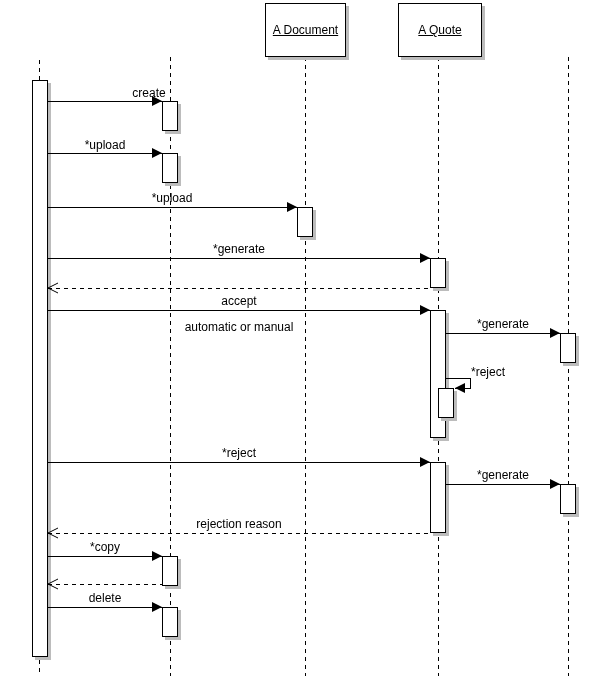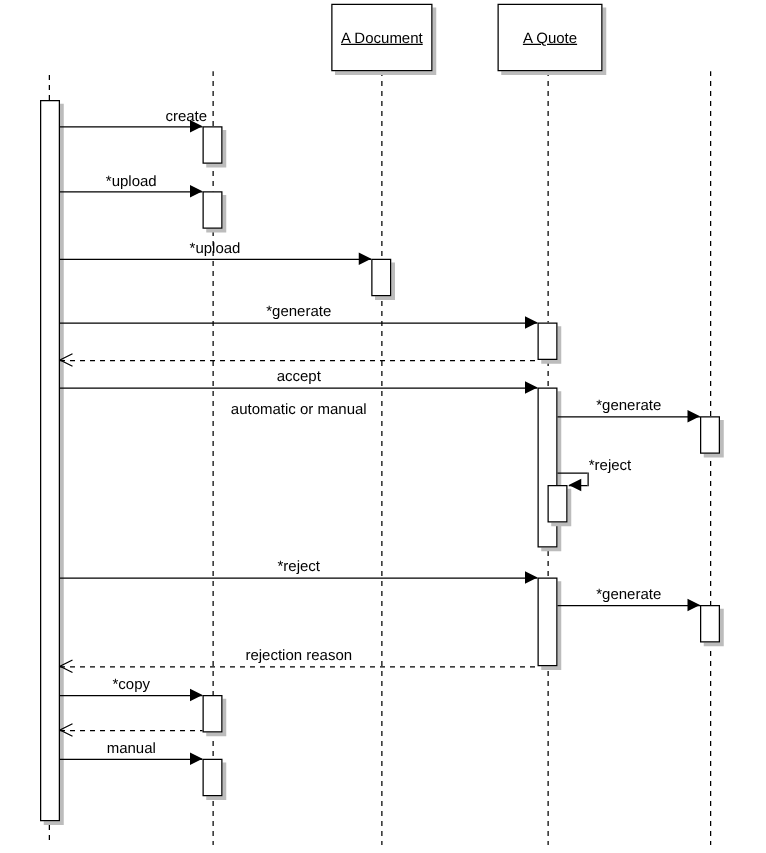--- a/index.html
+++ b/index.html
@@ -111,15 +111,15 @@
   <div class="arrow-r" style="left:152px;top:551px;"></div>
   <div class="msg-label" style="left:105px;top:540px;">*copy</div>
 
   <div class="dline" style="left:48px;top:584px;width:114px;"></div>
   <svg class="ret-head" style="left:47px;top:578px;" width="12" height="12" viewBox="0 0 12 12">
     <path d="M11 1 L1 6 L11 11" fill="none" stroke="#000" stroke-width="1"></path>
   </svg>
 
   <div class="line" style="left:48px;top:607px;width:114px;"></div>
   <div class="arrow-r" style="left:152px;top:602px;"></div>
-  <div class="msg-label" style="left:105px;top:591px;">manual</div>
+  <div class="msg-label" style="left:105px;top:591px;">delete</div>
 
 </div>
 
 </body></html>

